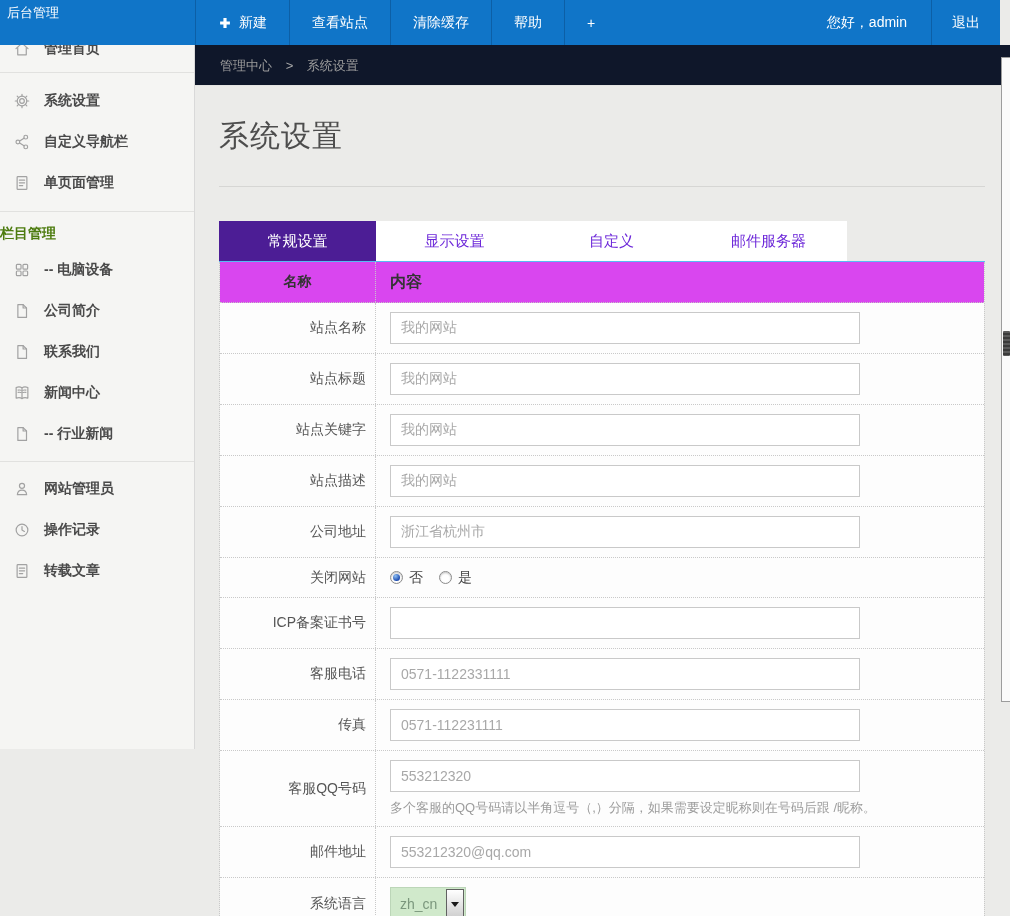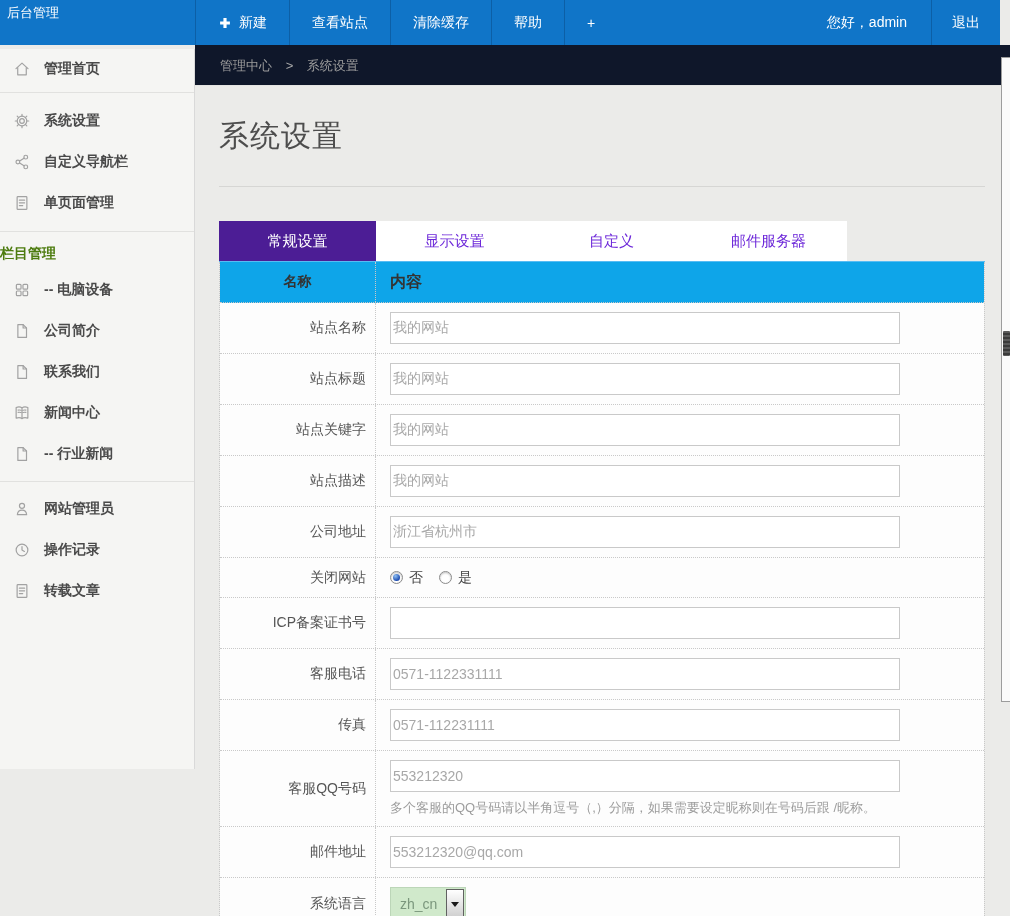--- a/index.html
+++ b/index.html
@@ -12,21 +12,21 @@
   .topmenu { position:absolute; left:195px; top:0; height:45px; display:flex;text-align:right; }
   .topmenu-item { display:flex; align-items:center; gap:7px; padding:0 22px; height:45px;
                   border-left:1px solid #0c5fa6; font-size:14px; color:#fff; cursor:pointer; }
   .topmenu-item:last-child { border-right:1px solid #0c5fa6; border-right:none; }
   .topbar-right { position:absolute; right:0; top:0; height:45px; display:flex; align-items:stretch; }
   .greeting { display:flex; align-items:center; padding:0 24px; font-size:14px; }
   .logout { display:flex; align-items:center; padding:0 20px; border-left:1px solid #0c5fa6; font-size:14px; cursor:pointer; }
   .plus-svg { width:14px; height:14px; }
 
   
-  .sidebar { position:absolute; left:0; top:49px; width:195px; height:720px; background:#f5f5f3; border-right:1px solid #d9d9d9; }
+  .sidebar { position:absolute; left:0; top:29px; width:195px; height:720px; background:#f5f5f3; border-right:1px solid #d9d9d9; }
   .side-item { display:flex; align-items:center; gap:13px; height:41px; padding-left:13px; cursor:pointer; }
   .side-item .lbl { font-size:14px; font-weight:bold; color:#4a4a4a; }
   .side-item svg { width:18px; height:18px; flex:0 0 18px; }
   .side-divider { border-top:1px solid #e1e1df; margin:3px 0; }
   .side-section { font-size:14px; font-weight:bold; color:#4d7c0f; padding:10px 0 6px 0; }
   .icon-stroke { stroke:#a2a2a2; fill:none; stroke-width:1.6; stroke-linecap:round; stroke-linejoin:round; }
 
   
   .main { position:absolute; left:195px; top:45px; width:815px; height:871px; background:#ebebe9; }
   .breadcrumb { height:41px; line-height:41px; background:#0f172a; border-bottom:1px solid #e4e4e2;
@@ -38,27 +38,27 @@
 
   
   .tabs { margin-top:34px; width:766px; display:flex; border-bottom:1px solid #57bcf3; }
   .tab { width:157px; height:40px; line-height:40px; text-align:center; font-size:15px;
          background:#fff; color:#6d28d9; cursor:pointer; }
   .tab.active { background:#4c1d95; color:#fff; }
 
   
   .stable { width:766px; border-left:1px dotted #c9c9c9; border-right:1px dotted #c9c9c9; }
   .srow { display:flex; background:#fdfdfd; border-bottom:1px dotted #c9c9c9; }
-  .srow.head { background:#0ea5e9; }
+  .srow.head { background:#d946ef; }
   .cell-label { width:156px; flex:0 0 156px; display:flex; align-items:center; justify-content:flex-end;
                 padding-right:9px; border-right:1px dotted #c9c9c9; font-size:14px; color:#555; }
   .srow.head .cell-label { justify-content:center; padding-right:0; font-weight:bold; color:#333; }
   .cell-content { flex:1; display:flex; flex-direction:column; justify-content:center; padding:9px 0 9px 14px; }
   .srow.head .cell-content { font-weight:bold; color:#333; font-size:16px; height:40px; justify-content:center; }
-  .txt { width:510px; height:32px; border:1px solid #c9c9c9; background:#fff; padding:0 2px;
+  .txt { width:470px; height:32px; border:1px solid #c9c9c9; background:#fff; padding:0 10px;
          font-size:14px; color:#a8a8a8; font-family:inherit; outline:none; }
   .radio-group { display:flex; align-items:center; gap:6px; height:22px; }
   .radio { width:13px; height:13px; border-radius:50%; border:1px solid #8b8b8b; background:#fff;
            position:relative; display:inline-block; cursor:pointer;
            box-shadow:inset 0 1px 2px rgba(0,0,0,.25); }
   .radio.checked::after { content:''; position:absolute; left:2px; top:2px; width:7px; height:7px; border-radius:50%;
            background:radial-gradient(circle at 35% 30%, #8fc0f2 0%, #1c4bb0 70%, #0d2f7e 100%); }
   .radio-lbl { font-size:14px; color:#444; margin-right:10px; }
   .field-note { margin-top:7px; font-size:13px; color:#9c9c9c; }
   .select { width:76px; height:33px; display:flex; align-items:stretch; background:#d0e9cb;

